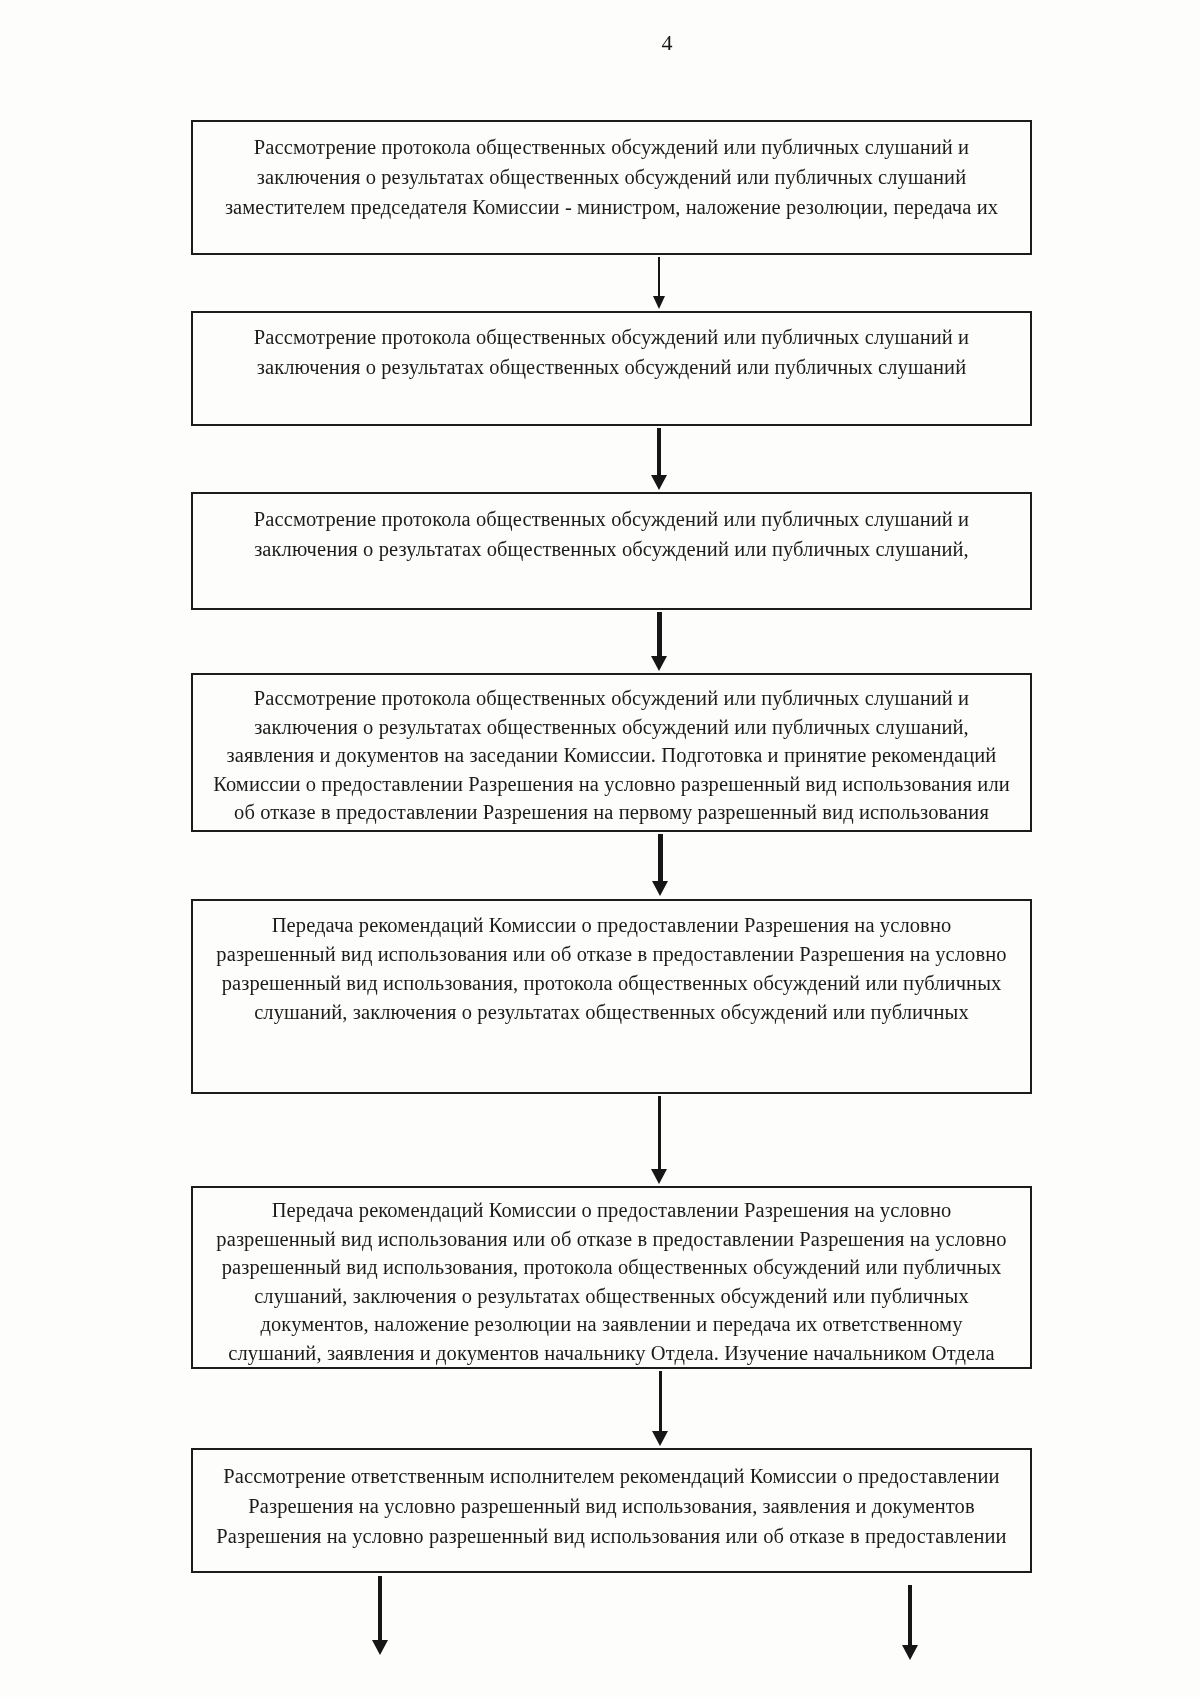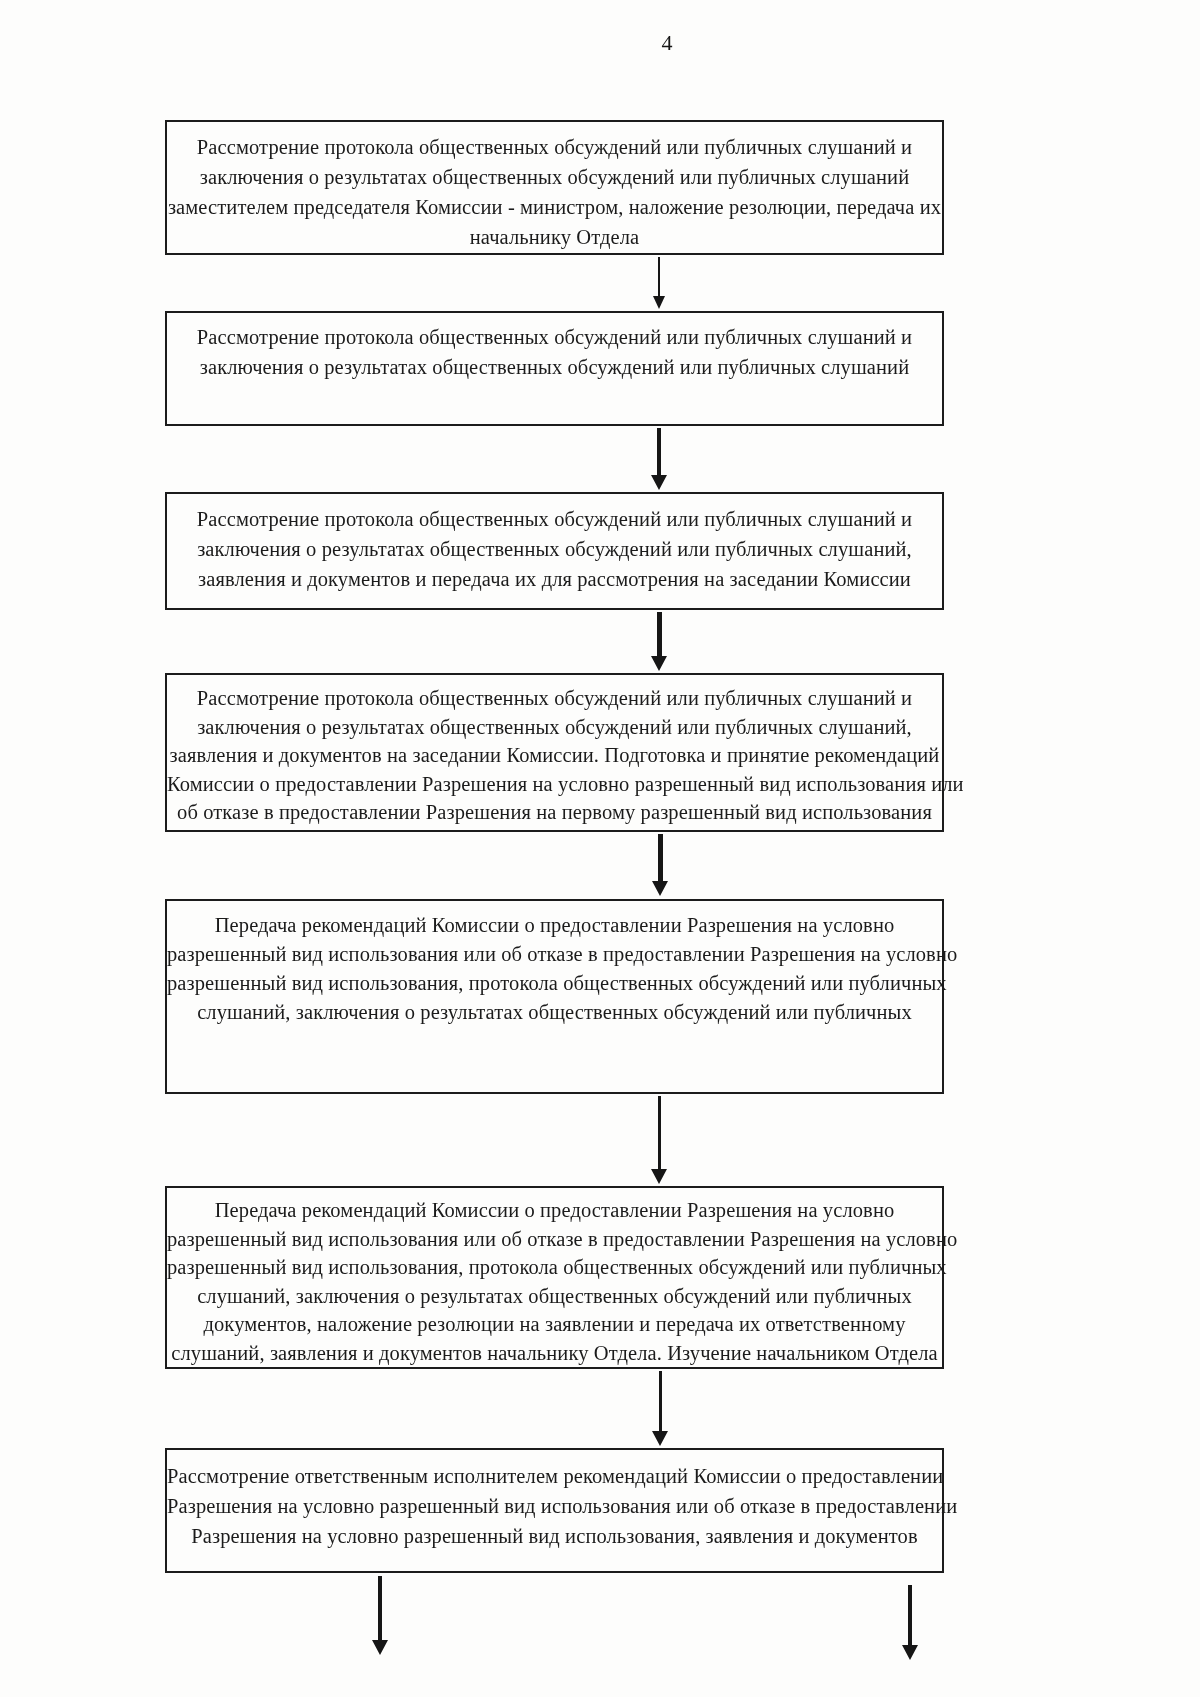--- a/index.html
+++ b/index.html
@@ -17,22 +17,22 @@
     position: absolute;
     top: 30px;
     left: 657px;
     width: 20px;
     text-align: center;
     font-size: 22px;
     color: #161616;
   }
   .flow-box {
     position: absolute;
-    left: 165px;
-    width: 779px;
+    left: 191px;
+    width: 841px;
     box-sizing: border-box;
     border: 2px solid #1c1c1c;
     background: #fdfdfc;
     text-align: center;
   }
   .flow-box .line {
     font-size: 20.5px;
     white-space: nowrap;
     letter-spacing: 0.1px;
   }
@@ -88,42 +88,40 @@
 <body>
 
 <div class="page">
 
   <div class="page-number">4</div>
 
   <div class="flow-box b1">
     <div class="line">Рассмотрение протокола общественных обсуждений или публичных слушаний и</div>
     <div class="line">заключения о результатах общественных обсуждений или публичных слушаний</div>
     <div class="line">заместителем председателя Комиссии - министром, наложение резолюции, передача их</div>
-    <div class="line">начальнику Отдела</div>
   </div>
 
   <div class="arrow thin a1">
     <div class="shaft"></div>
     <div class="head"></div>
   </div>
 
   <div class="flow-box b2">
     <div class="line">Рассмотрение протокола общественных обсуждений или публичных слушаний и</div>
     <div class="line">заключения о результатах общественных обсуждений или публичных слушаний</div>
   </div>
 
   <div class="arrow w4 a2">
     <div class="shaft"></div>
     <div class="head"></div>
   </div>
 
   <div class="flow-box b3">
     <div class="line">Рассмотрение протокола общественных обсуждений или публичных слушаний и</div>
     <div class="line">заключения о результатах общественных обсуждений или публичных слушаний,</div>
-    <div class="line">заявления и документов и передача их для рассмотрения на заседании Комиссии</div>
   </div>
 
   <div class="arrow w5 a3">
     <div class="shaft"></div>
     <div class="head"></div>
   </div>
 
   <div class="flow-box b4">
     <div class="line">Рассмотрение протокола общественных обсуждений или публичных слушаний и</div>
     <div class="line">заключения о результатах общественных обсуждений или публичных слушаний,</div>
@@ -158,22 +156,22 @@
     <div class="line">слушаний, заявления и документов начальнику Отдела. Изучение начальником Отдела</div>
   </div>
 
   <div class="arrow mid a6">
     <div class="shaft"></div>
     <div class="head"></div>
   </div>
 
   <div class="flow-box b7">
     <div class="line">Рассмотрение ответственным исполнителем рекомендаций Комиссии о предоставлении</div>
+    <div class="line">Разрешения на условно разрешенный вид использования, заявления и документов</div>
     <div class="line">Разрешения на условно разрешенный вид использования или об отказе в предоставлении</div>
-    <div class="line">Разрешения на условно разрешенный вид использования, заявления и документов</div>
   </div>
 
   <div class="arrow w4 a7">
     <div class="shaft"></div>
     <div class="head"></div>
   </div>
 
   <div class="arrow w4 a8">
     <div class="shaft"></div>
     <div class="head"></div>

